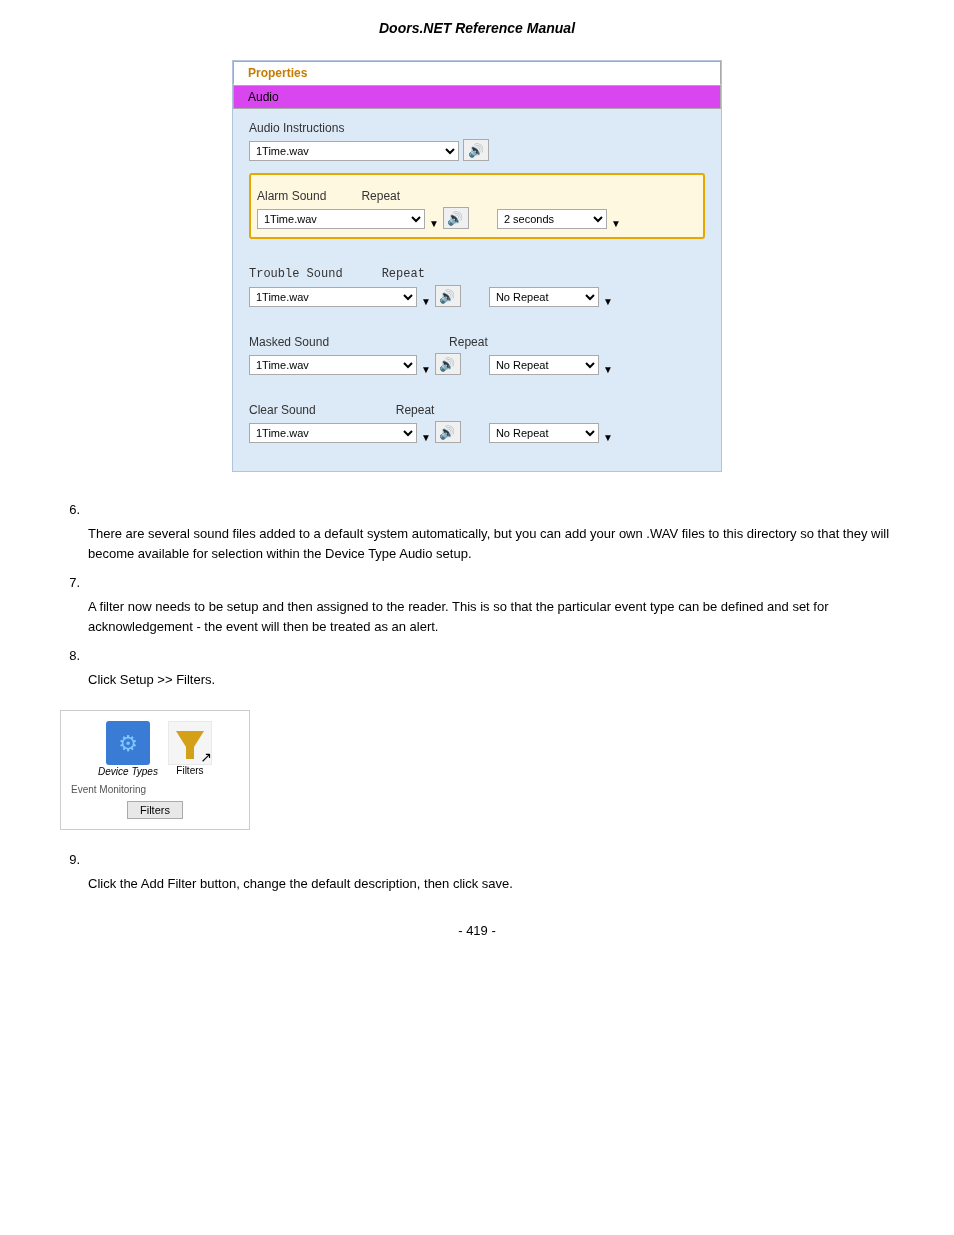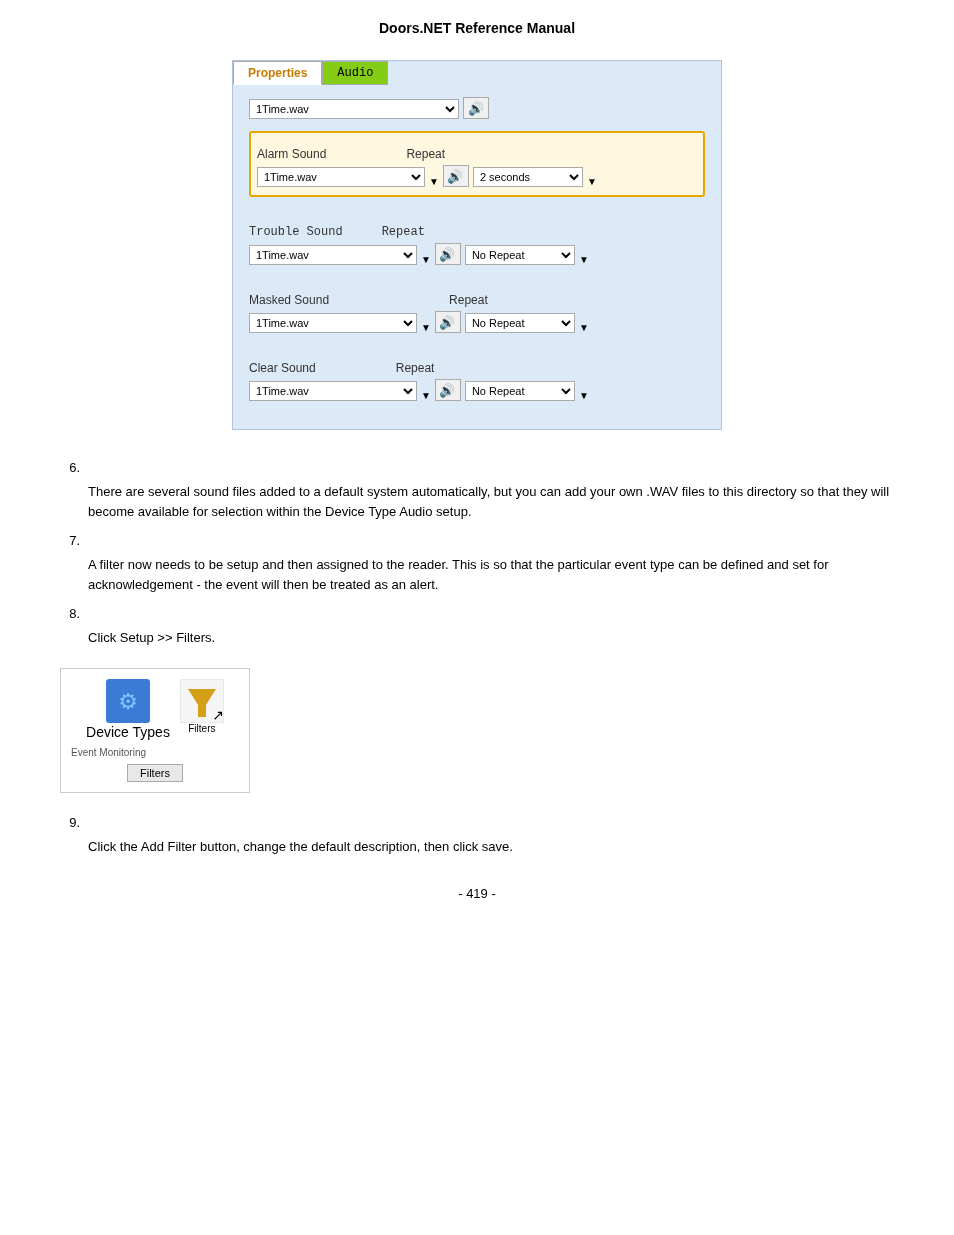--- a/index.html
+++ b/index.html
@@ -11,54 +11,55 @@
       width: 954px;
       min-height: 1235px;
       padding: 20px 60px;
     }
 
     .page-title {
       text-align: center;
       font-weight: bold;
       font-size: 14px;
       margin-bottom: 24px;
+      font-style: italic;
     }
 
     
     .audio-panel {
       border: 1px solid #b0c4de;
       background: #dce9f7;
       width: 490px;
       margin: 0 auto 28px auto;
       padding: 0 0 16px 0;
     }
 
     .tabs-row {
       display: flex;
       margin-bottom: 12px;
+      flex-direction: column;
     }
 
     .tab {
       padding: 4px 14px;
       font-size: 12px;
       border: 1px solid #aaa;
       cursor: pointer;
       background: #f0f0f0;
     }
 
     .tab.active {
       background: #fff;
       border-bottom: 1px solid #fff;
       color: #c67c00;
       font-weight: bold;
     }
 
     .tab:not(.active) {
-      background: #84cc16;
-      font-family: Liberation Mono, monospace;
+      background: #d946ef;
     }
 
     .panel-body {
       padding: 0 16px;
     }
 
     .section-label {
       font-size: 12px;
       color: #333;
       margin-bottom: 4px;
@@ -105,21 +106,21 @@
       border: 1px solid #aaa;
       background: #f0f0f0;
       cursor: pointer;
       display: flex;
       align-items: center;
       justify-content: center;
       font-size: 14px;
     }
 
     .repeat-group {
-      margin-left: 0;
+      margin-left: 24px;
     }
 
     
     .instructions-select {
       width: 210px;
       font-size: 11px;
       padding: 2px;
       border: 1px solid #aaa;
       background: #fff;
     }
@@ -220,33 +221,34 @@
 <div class="page-title">Doors.NET Reference Manual</div>
 
 <div class="audio-panel">
   <div class="tabs-row">
     <div class="tab active">Properties</div>
     <div class="tab">Audio</div>
   </div>
 
   <div class="panel-body">
 
+    <div class="section-label">Audio Instructions</div>
     <div class="row-group">
       <select class="instructions-select">
         <option>1Time.wav</option>
       </select>
       <button class="speaker-btn">
         <span class="spk-icon">🔊</span>
       </button>
     </div>
 
     <div style="height:8px"></div>
 
     <div class="sound-section highlighted">
-      <div style="display:flex; gap:80px;">
+      <div style="display:flex; gap:35px;">
         <div class="section-label">Alarm Sound</div>
         <div class="section-label">Repeat</div>
       </div>
       <div class="row-group">
         <select class="sound-select">
           <option>1Time.wav</option>
         </select>
         <span style="font-size:10px;">▼</span>
         <button class="speaker-btn">
           <span class="spk-icon">🔊</span>
@@ -355,21 +357,21 @@
 
     <div class="setup-icon-block">
       <div class="icon-img">
         <svg width="44" height="44" viewBox="0 0 44 44" xmlns="http://www.w3.org/2000/svg">
 
           <rect width="44" height="44" rx="3" fill="#3a7bd5"></rect>
 
           <text x="22" y="30" text-anchor="middle" font-size="22" fill="#7fc7ff">⚙</text>
         </svg>
       </div>
-      <div style="font-size:14px; line-height:1.3;">
+      <div style="font-size:10px; line-height:1.3;font-style:italic;">
         <span>Device
 Types</span>
       </div>
     </div>
 
     <div class="setup-icon-block" style="position:relative;">
       <div class="icon-img">
         <svg width="44" height="44" viewBox="0 0 44 44" xmlns="http://www.w3.org/2000/svg">
           <rect width="44" height="44" fill="#f5f5f5" stroke="#ddd" stroke-width="1"></rect>
 

